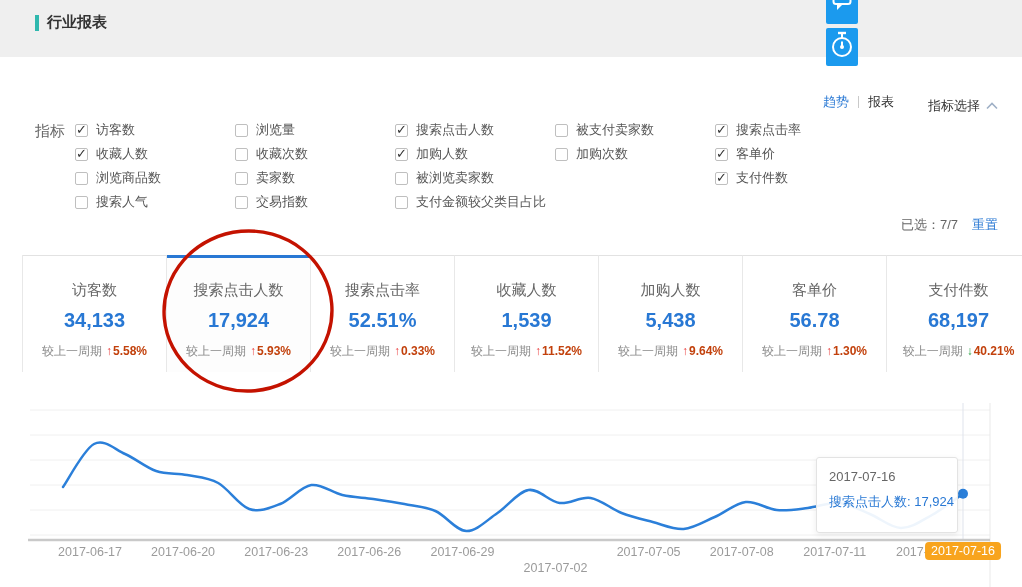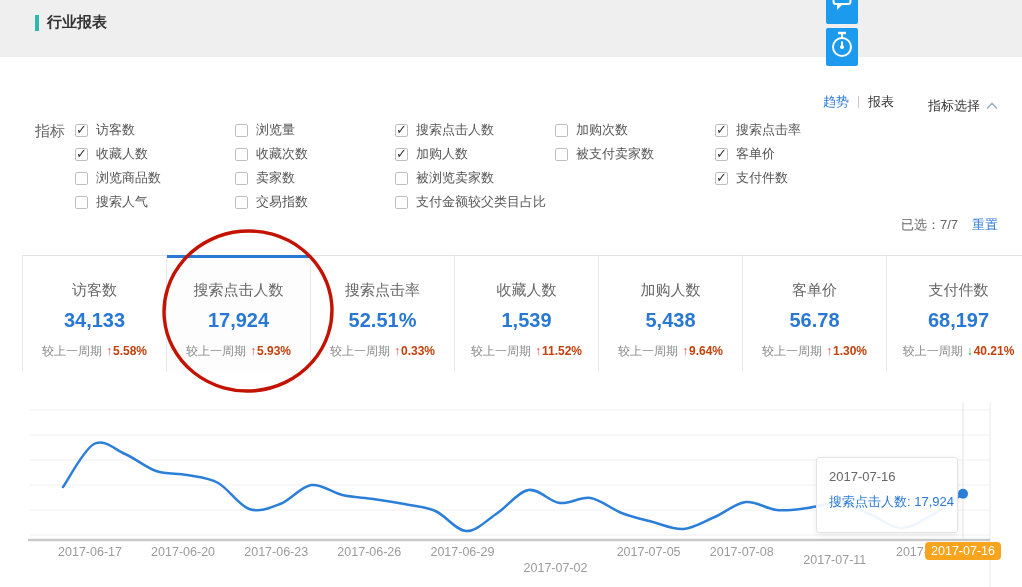--- a/index.html
+++ b/index.html
@@ -152,25 +152,25 @@
           <span class="cb-label">被浏览卖家数</span>
         </label>
         <label class="cb-item">
           <span class="cb"></span>
           <span class="cb-label">支付金额较父类目占比</span>
         </label>
       </div>
       <div class="m-col" style="width: 160px;">
         <label class="cb-item">
           <span class="cb"></span>
+          <span class="cb-label">被支付卖家数</span>
+        </label>
+        <label class="cb-item">
+          <span class="cb"></span>
           <span class="cb-label">加购次数</span>
-        </label>
-        <label class="cb-item">
-          <span class="cb"></span>
-          <span class="cb-label">被支付卖家数</span>
         </label>
       </div>
       <div class="m-col" style="width: 120px;">
         <label class="cb-item">
           <span class="cb checked"></span>
           <span class="cb-label">搜索点击率</span>
         </label>
         <label class="cb-item">
           <span class="cb checked"></span>
           <span class="cb-label">客单价</span>
@@ -241,21 +241,21 @@
 
   <div class="x-labels">
       <span class="x-tick" style="left: 90px;">2017-06-17</span>
       <span class="x-tick" style="left: 183.103px;">2017-06-20</span>
       <span class="x-tick" style="left: 276.207px;">2017-06-23</span>
       <span class="x-tick" style="left: 369.31px;">2017-06-26</span>
       <span class="x-tick" style="left: 462.414px;">2017-06-29</span>
       <span class="x-tick" style="left: 555.517px; margin-top: 16px;">2017-07-02</span>
       <span class="x-tick" style="left: 648.621px;">2017-07-05</span>
       <span class="x-tick" style="left: 741.724px;">2017-07-08</span>
-      <span class="x-tick" style="left: 834.828px; margin-top: 8px;">2017-07-11</span>
+      <span class="x-tick" style="left: 834.828px;">2017-07-11</span>
       <span class="x-tick" style="left: 927.931px;">2017-07-14</span>
     </div>
   <div class="x-pill">2017-07-16</div>
 
   <div class="tooltip">
     <div class="tt-date">2017-07-16</div>
     <div class="tt-val">搜索点击人数: 17,924</div>
   </div>
 
   <svg class="annotation" width="1022" height="587" viewBox="0 0 1022 587">

